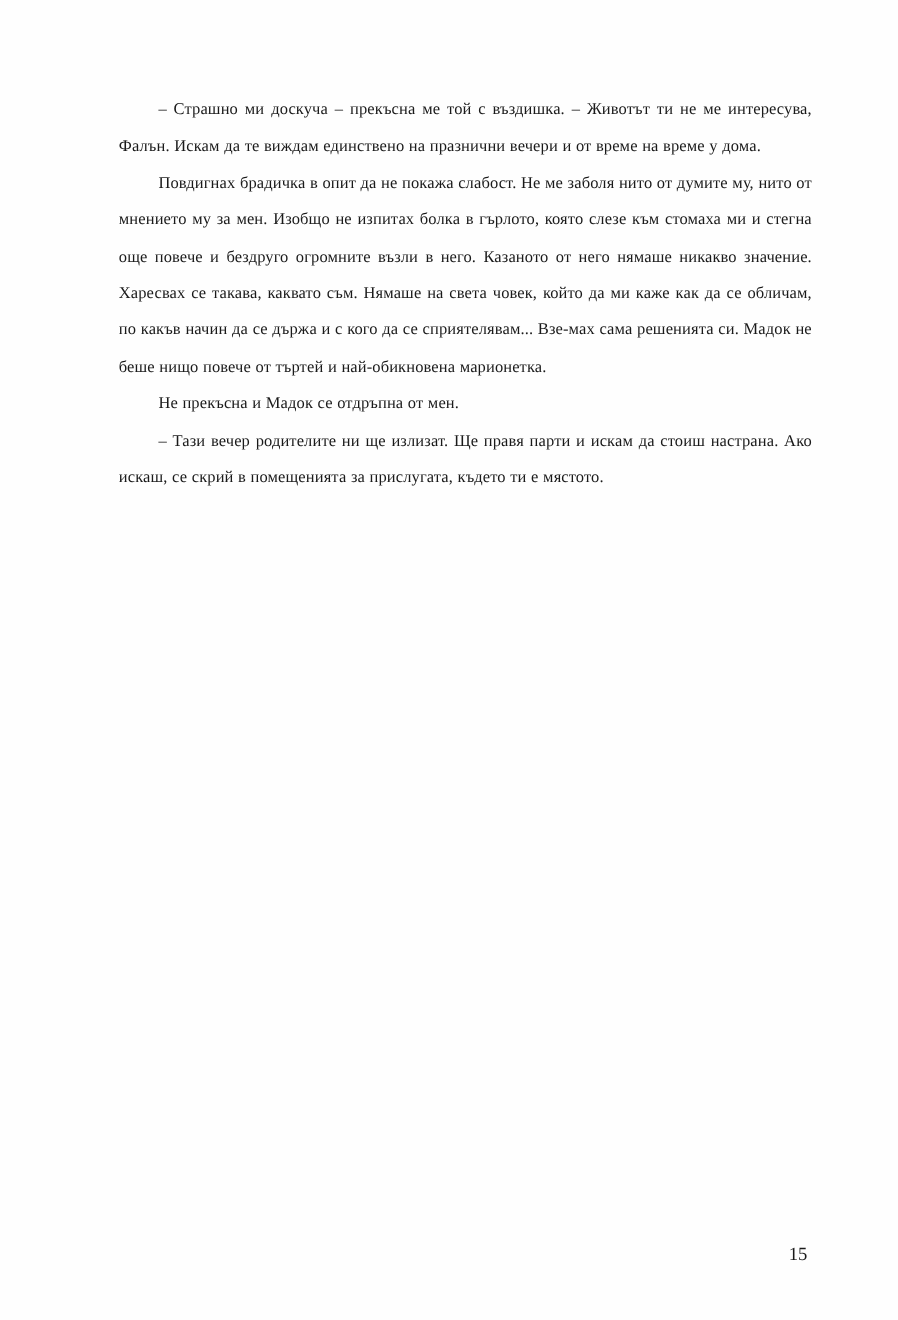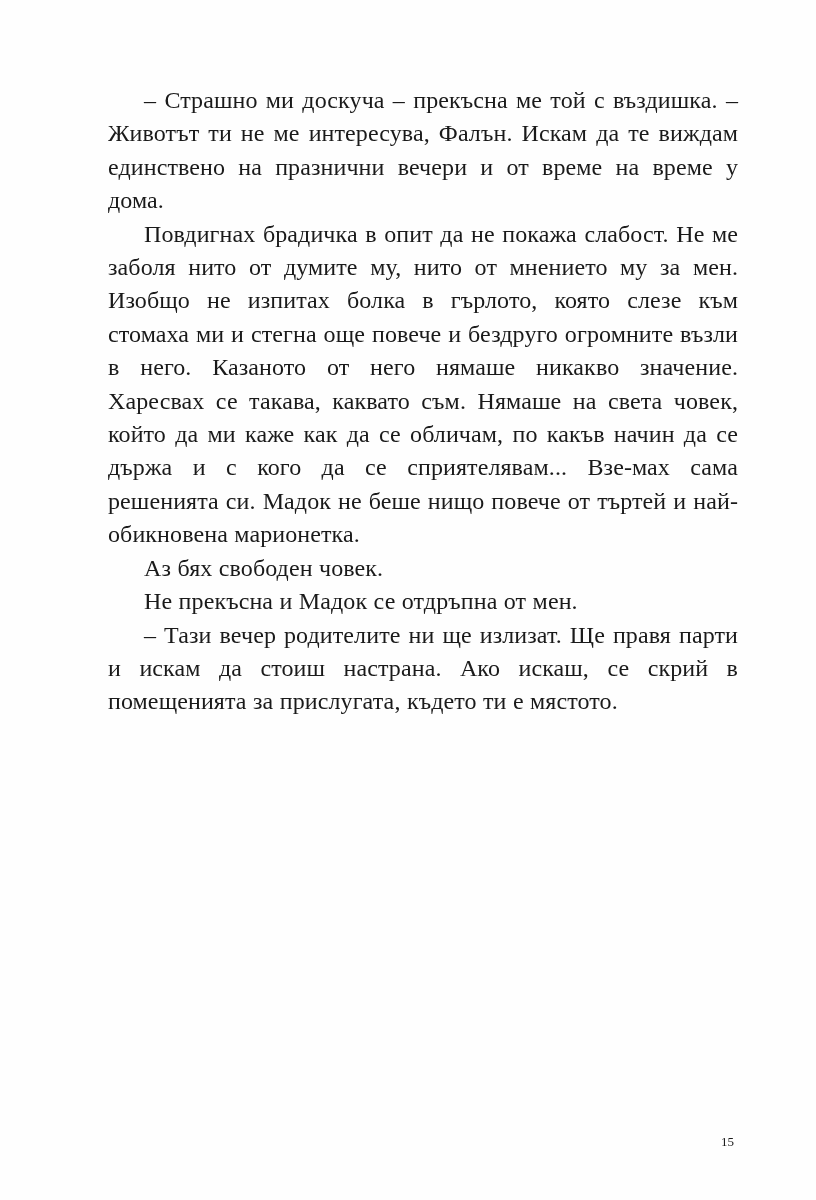--- a/index.html
+++ b/index.html
@@ -24,47 +24,46 @@
     background: #fefefe;
   }
   .text-block {
     position: absolute;
     left: 108px;
     top: 84px;
     width: 630px;
   }
   .para {
     margin: 0;
-    font-size: 24px;
+    font-size: 15px;
     line-height: 33.4px;
     text-align: justify;
     text-justify: inter-word;
     letter-spacing: 0.1px;
     word-spacing: 0.3px;
     text-indent: 36px;
     hyphens: manual;
   }
   .page-number {
     position: absolute;
     right: 82px;
     bottom: 52px;
-    font-size: 13px;
+    font-size: 17px;
     line-height: 1;
     color: #1a1a1a;
     font-family: "Liberation Serif", serif;
   }
 </style>
 </head>
 <body>
 
 <div class="page">
 
   <div class="text-block">
     <p class="para">– Страшно ми доскуча – прекъсна ме той с въздишка. – Животът ти не ме интересува, Фалън. Искам да те виждам единствено на празнични вечери и от време на време у дома.</p>
     <p class="para">Повдигнах брадичка в опит да не покажа слабост. Не ме заболя нито от думите му, нито от мнението му за мен. Изобщо не изпитах болка в гърлото, която слезе към стомаха ми и стегна още повече и бездруго огромните възли в него. Казаното от него нямаше никакво значение. Харесвах се такава, каквато съм. Нямаше на света човек, който да ми каже как да се обличам, по какъв начин да се държа и с кого да се сприятелявам... Взе-мах сама решенията си. Мадок не беше нищо повече от търтей и най-обикновена марионетка.</p>
-    <p class="para">Аз бях свободен човек.</p>
     <p class="para">Не прекъсна и Мадок се отдръпна от мен.</p>
     <p class="para">– Тази вечер родителите ни ще излизат. Ще правя парти и искам да стоиш настрана. Ако искаш, се скрий в помещенията за прислугата, където ти е мястото.</p>
   </div>
 
   <div class="page-number">15</div>
 
 </div>
 
 </body></html>

